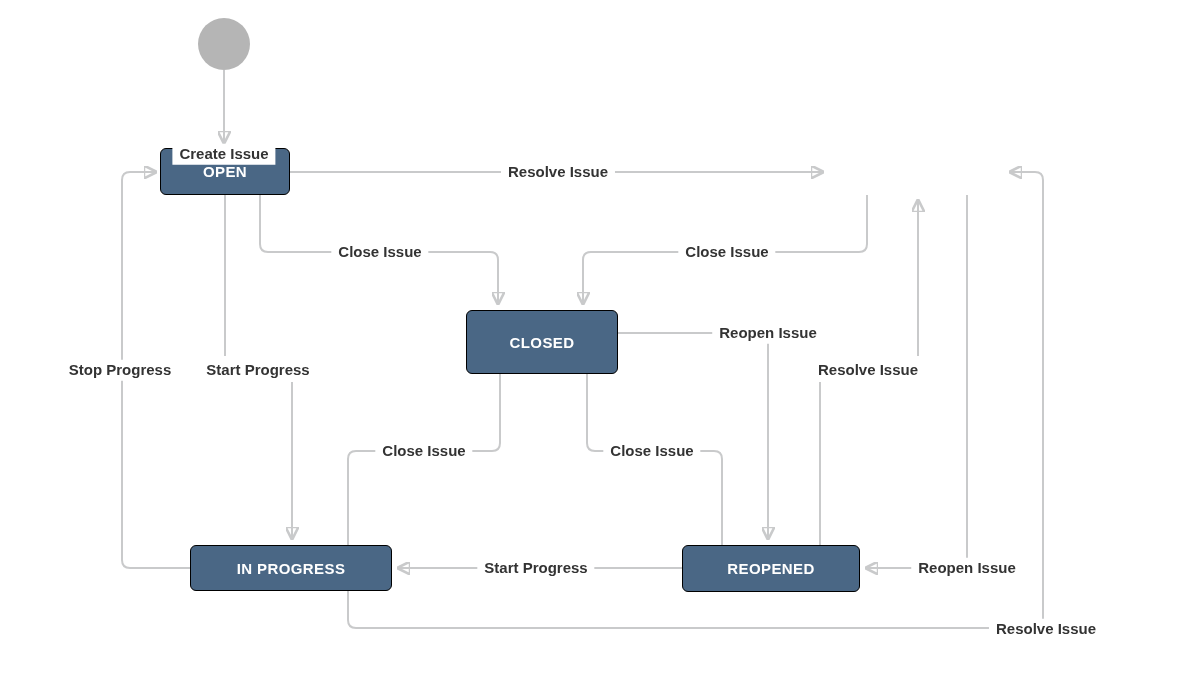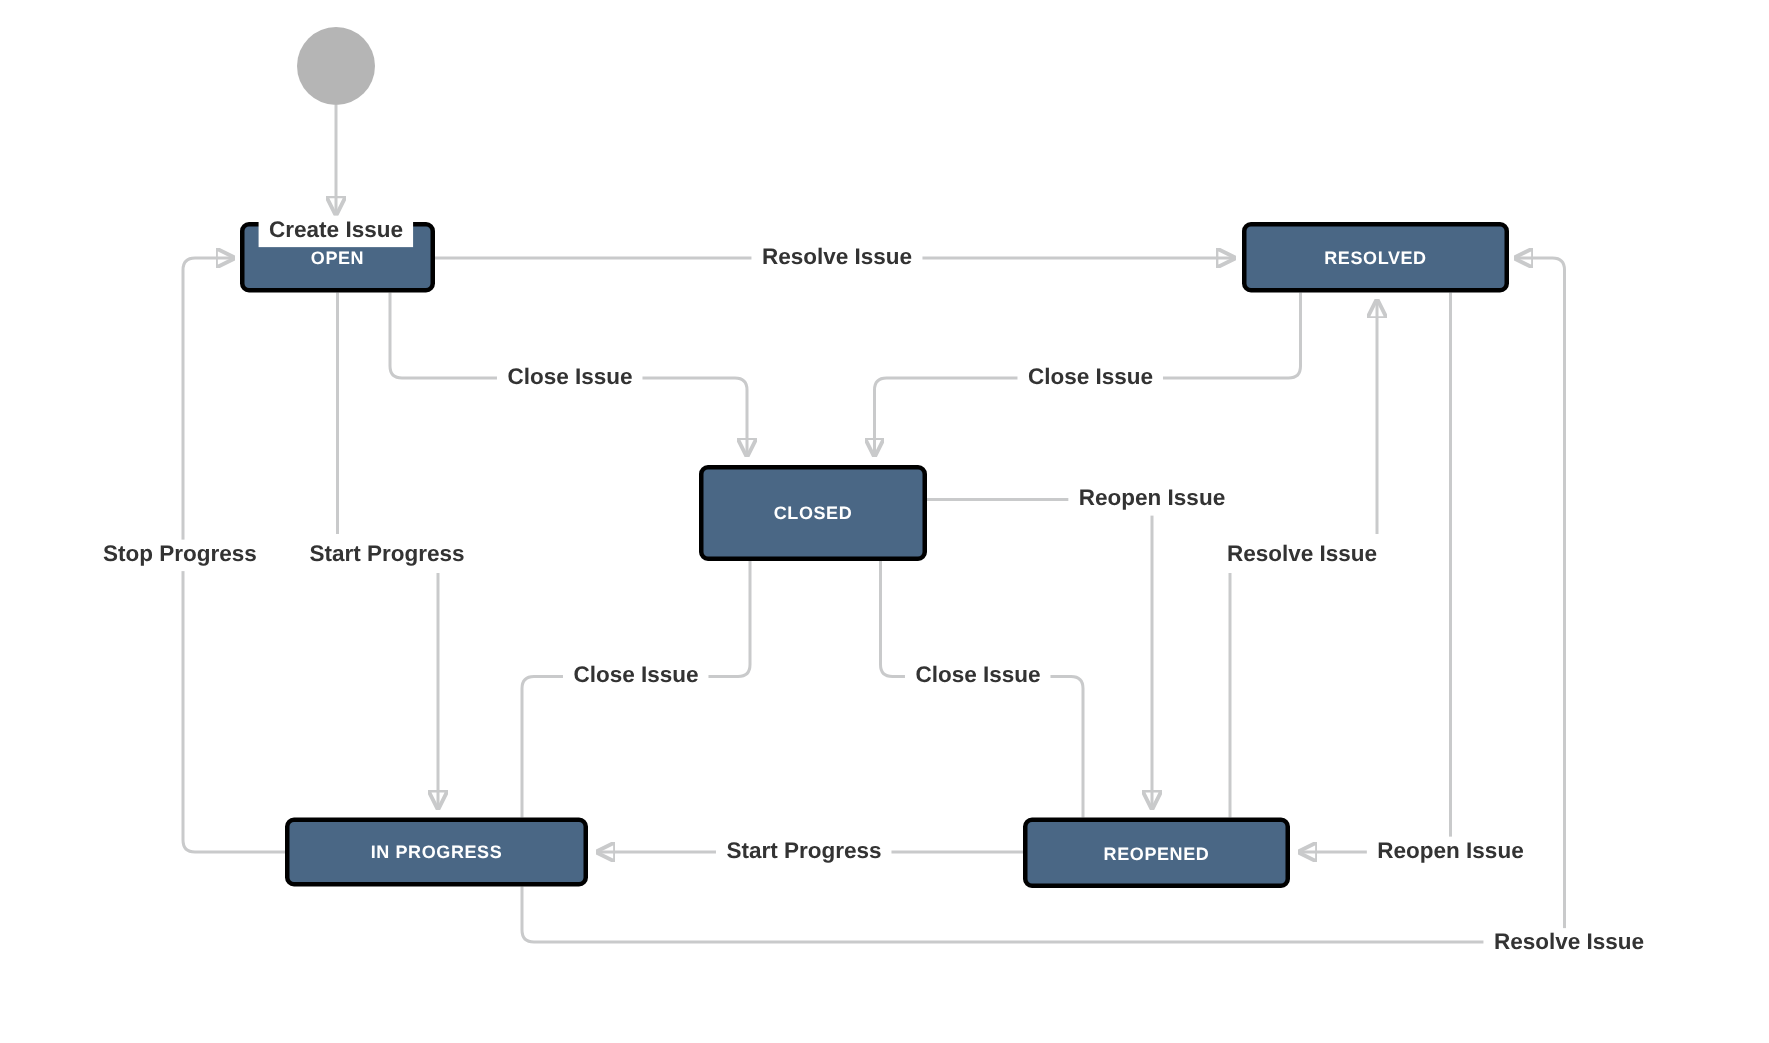--- a/index.html
+++ b/index.html
@@ -33,24 +33,24 @@
     top: 18px;
     width: 52px;
     height: 52px;
     border-radius: 50%;
     background: #b5b5b5;
   }
   .node {
     position: absolute;
     box-sizing: border-box;
     background: #4a6785;
-    border: 3px solid #000000;
+    border: 1px solid #000000;
     border-radius: 6px;
     color: #ffffff;
-    font-size: 12px;
+    font-size: 15px;
     font-weight: bold;
     letter-spacing: 0.4px;
     display: flex;
     align-items: center;
     justify-content: center;
     text-align: center;
   }
   .node-open        { left: 160px; top: 148px; width: 130px; height: 47px; }
   .node-resolved    { left: 828px; top: 148px; width: 178px; height: 47px; }
   .node-closed      { left: 466px; top: 310px; width: 152px; height: 64px; }
@@ -93,21 +93,20 @@
     <path d="M682,568 H399" marker-end="url(#arrow)"></path>
     <path d="M820,382 V545"></path>
     <path d="M918,356 V201" marker-end="url(#arrow)"></path>
     <path d="M967,195 V560 Q967,568 959,568 H867" marker-end="url(#arrow)"></path>
     <path d="M348,591 V620 Q348,628 356,628 H1035 Q1043,628 1043,620 V180 Q1043,172 1035,172 H1011" marker-end="url(#arrow)"></path>
   </svg>
 
   <div class="start-circle"></div>
 
   <div class="node node-open">OPEN</div>
-  <div class="node node-resolved">RESOLVED</div>
   <div class="node node-closed">CLOSED</div>
   <div class="node node-in-progress">IN PROGRESS</div>
   <div class="node node-reopened">REOPENED</div>
 
   <div class="edge-label" style="left:224px; top:106px;margin-top:48px;">Create Issue</div>
   <div class="edge-label" style="left:558px; top:172px;">Resolve Issue</div>
   <div class="edge-label" style="left:380px; top:252px;">Close Issue</div>
   <div class="edge-label" style="left:727px; top:252px;">Close Issue</div>
   <div class="edge-label" style="left:768px; top:333px;">Reopen Issue</div>
   <div class="edge-label" style="left:258px; top:370px;">Start Progress</div>

